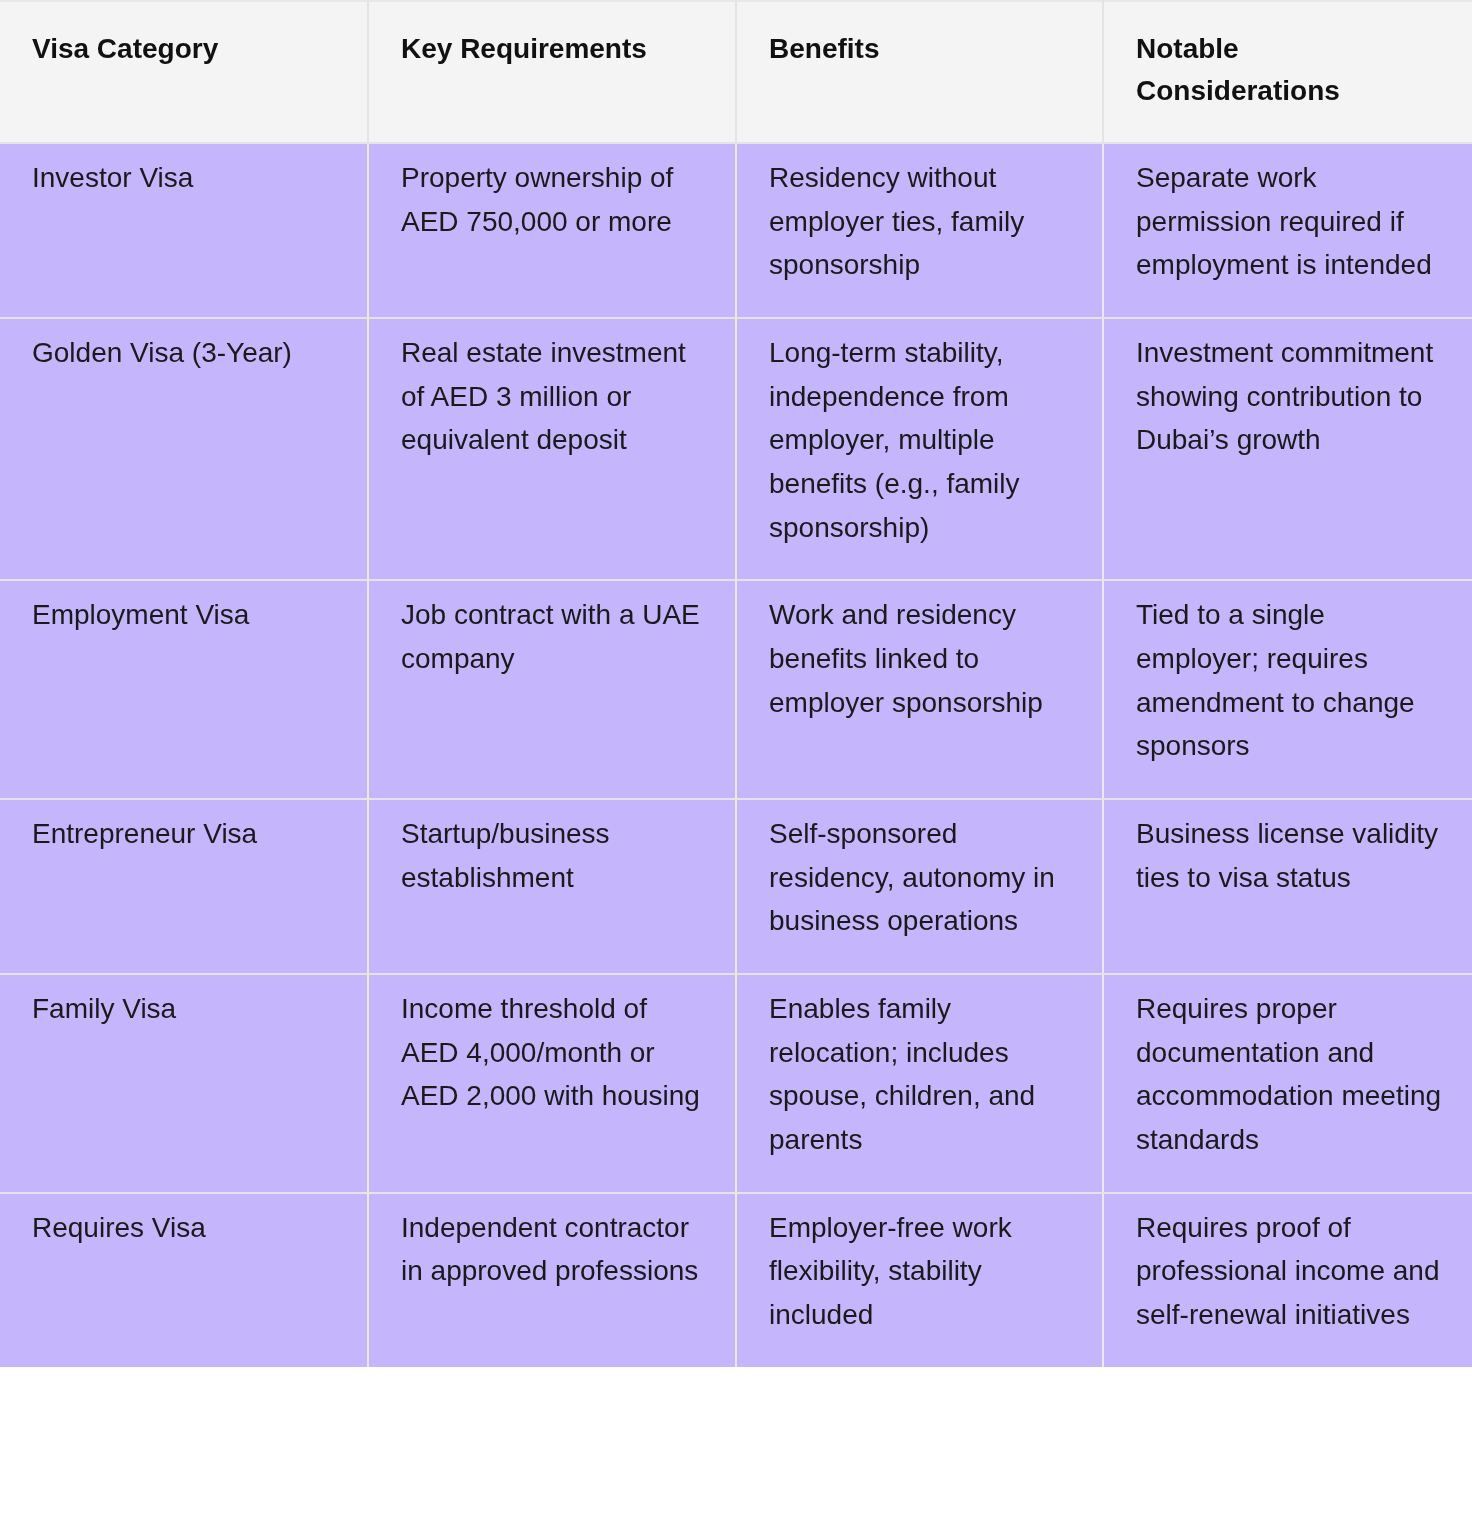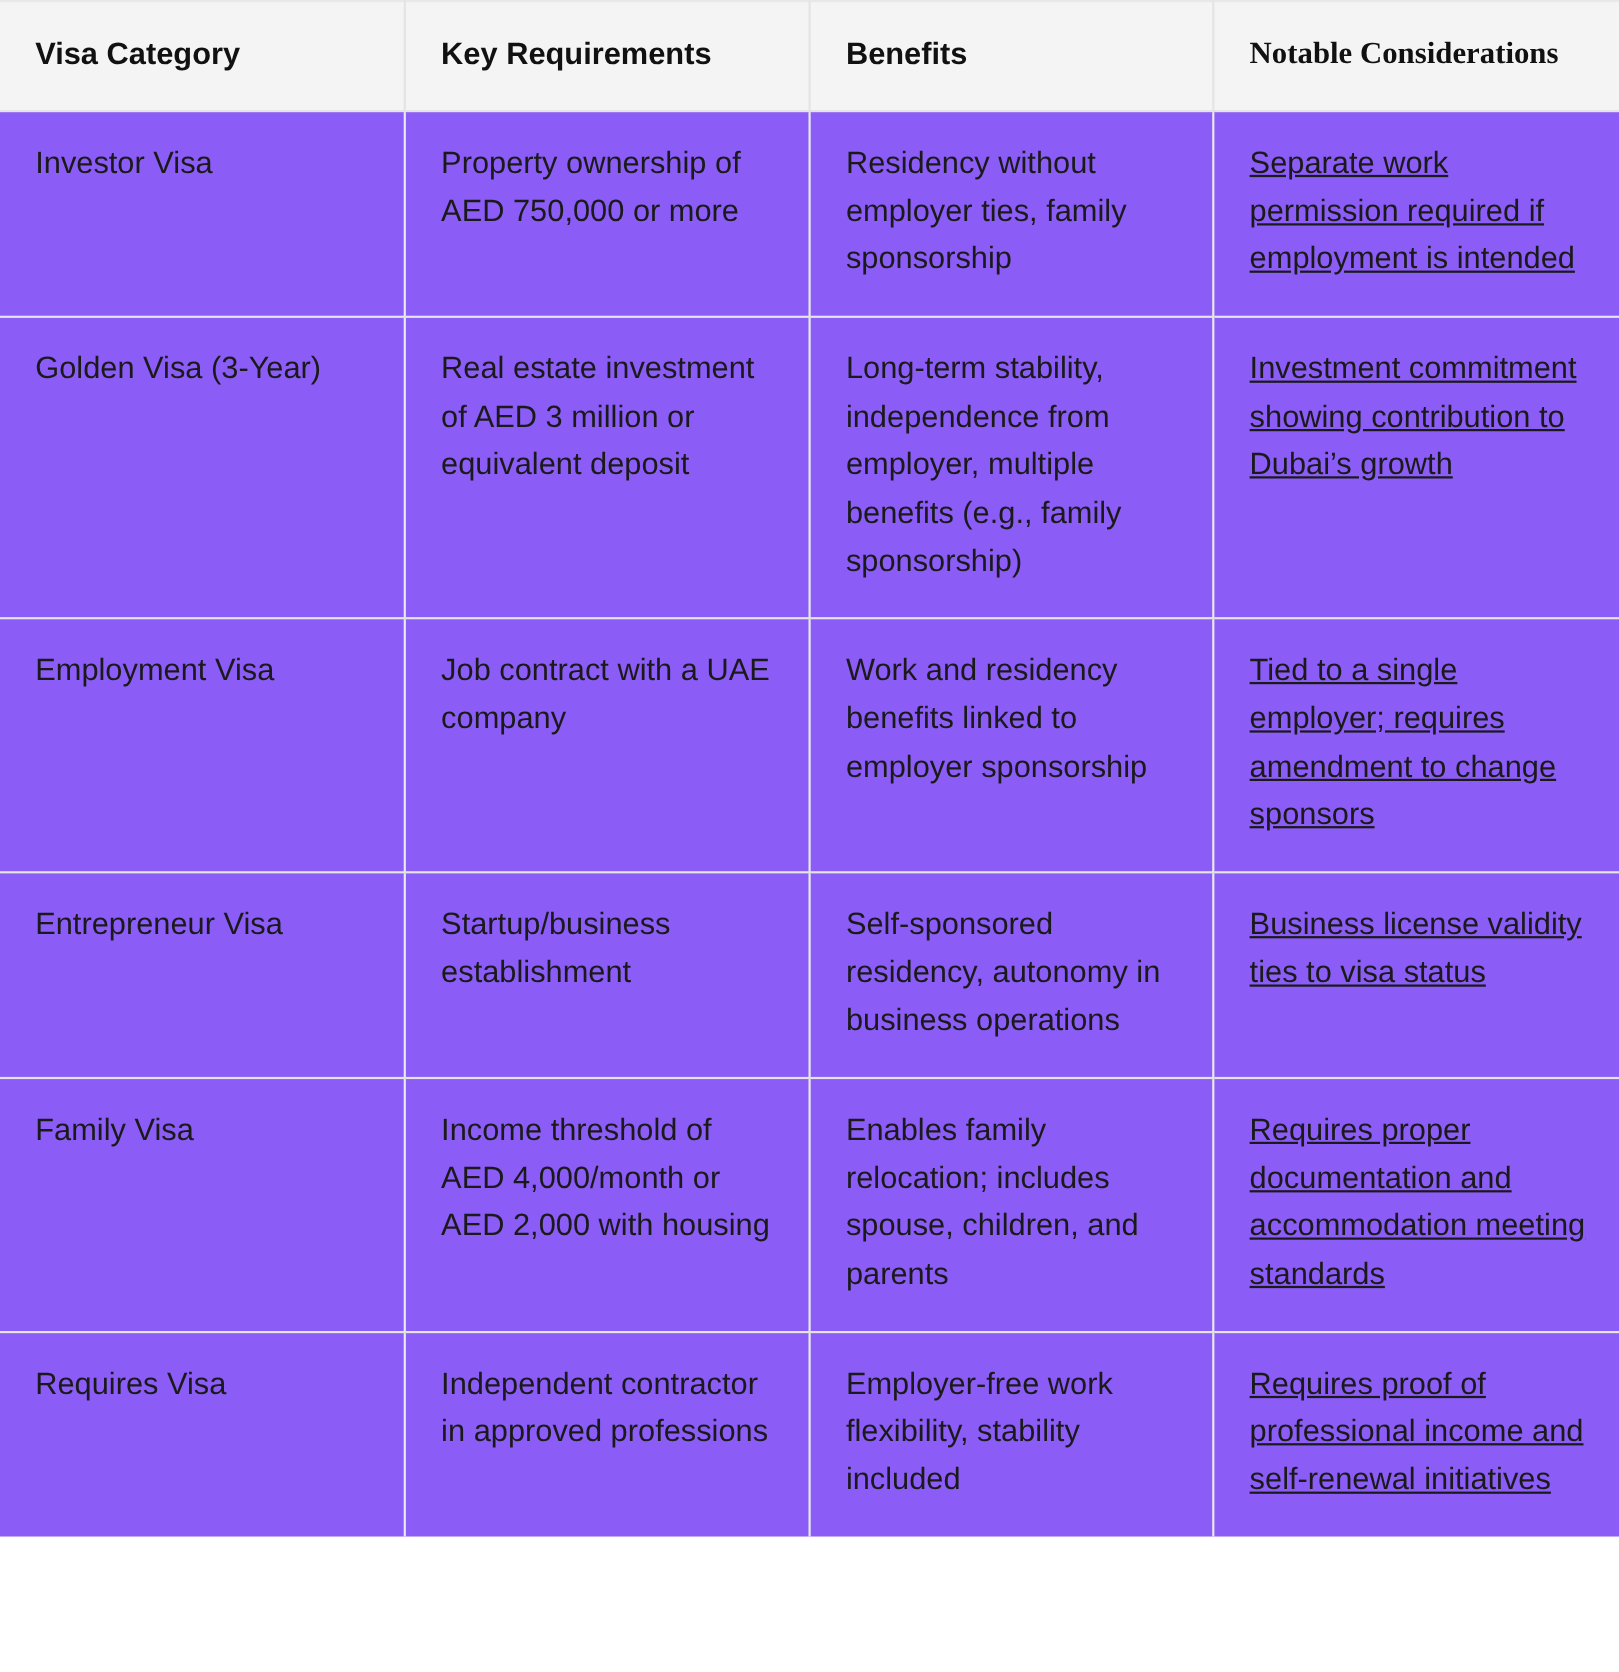--- a/index.html
+++ b/index.html
@@ -37,39 +37,37 @@
     color: #111111;
     line-height: 1.5;
     padding: 26px 30px 30px 32px;
     border-right: 2px solid #e4e4e4;
     border-bottom: 2px solid #e4e4e4;
     border-top: 2px solid #e8e8e8;
     box-sizing: border-box;
   }
   thead th:last-child {
     border-right: none;
-    font-family: Liberation Serif, serif;
   }
 
   tbody td {
-    background: #8b5cf6;
+    background: #c4b5fd;
     text-align: left;
     vertical-align: top;
     font-size: 28px;
     font-weight: normal;
     color: #1a1a1a;
     line-height: 1.56;
-    padding: 24px 30px 30px 32px;
+    padding: 12px 30px 30px 32px;
     border-right: 2px solid #e9e9e9;
     border-bottom: 2px solid #e4e4e4;
     box-sizing: border-box;
   }
   tbody td:last-child {
     border-right: none;
-    text-decoration: underline;
   }
   tbody tr:last-child td {
     border-bottom: none;
   }
 
   .cell-text {
     display: block;
     white-space: pre-line;
   }
 </style>

